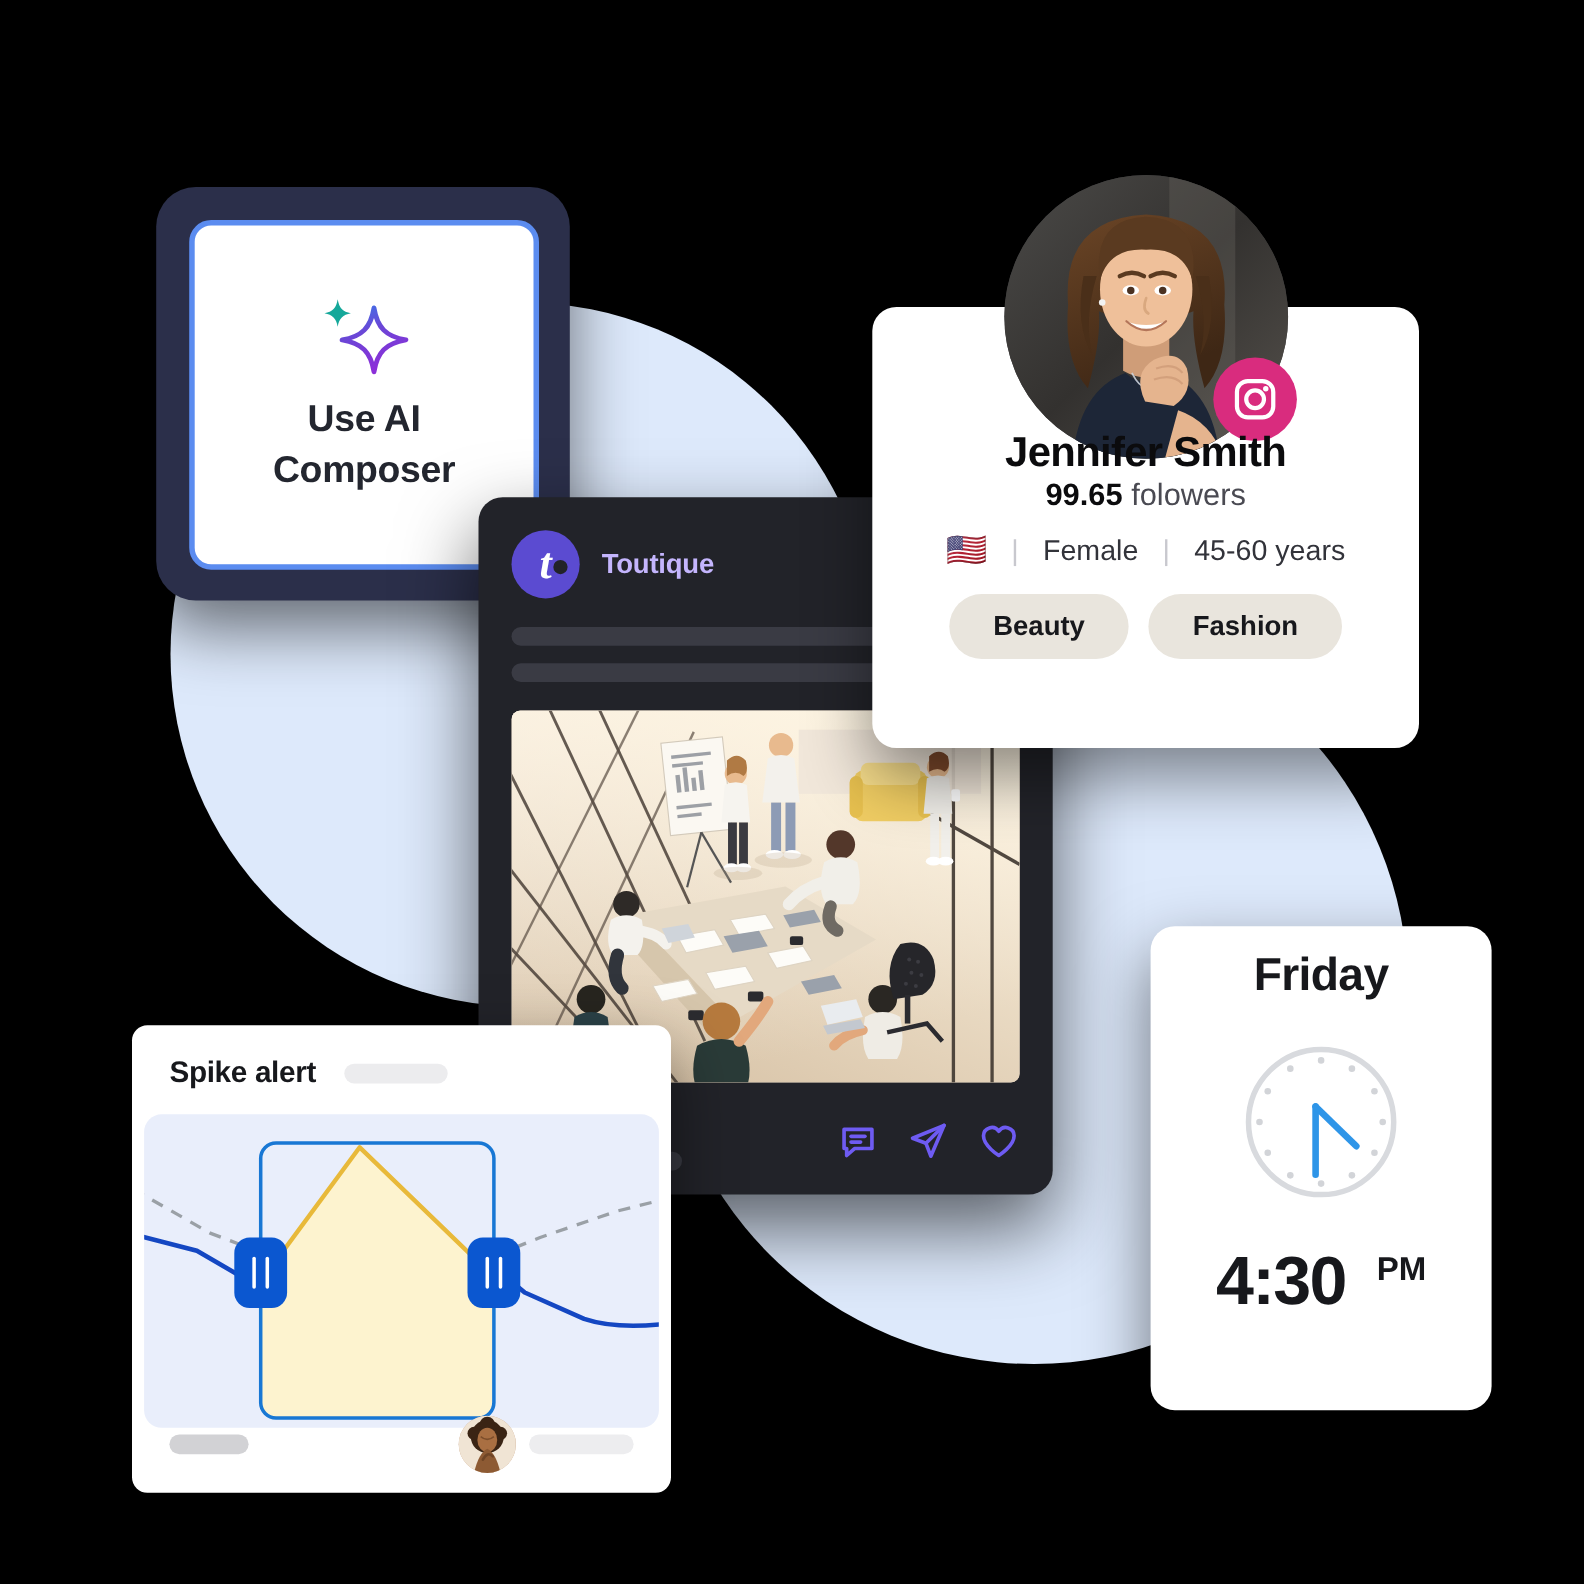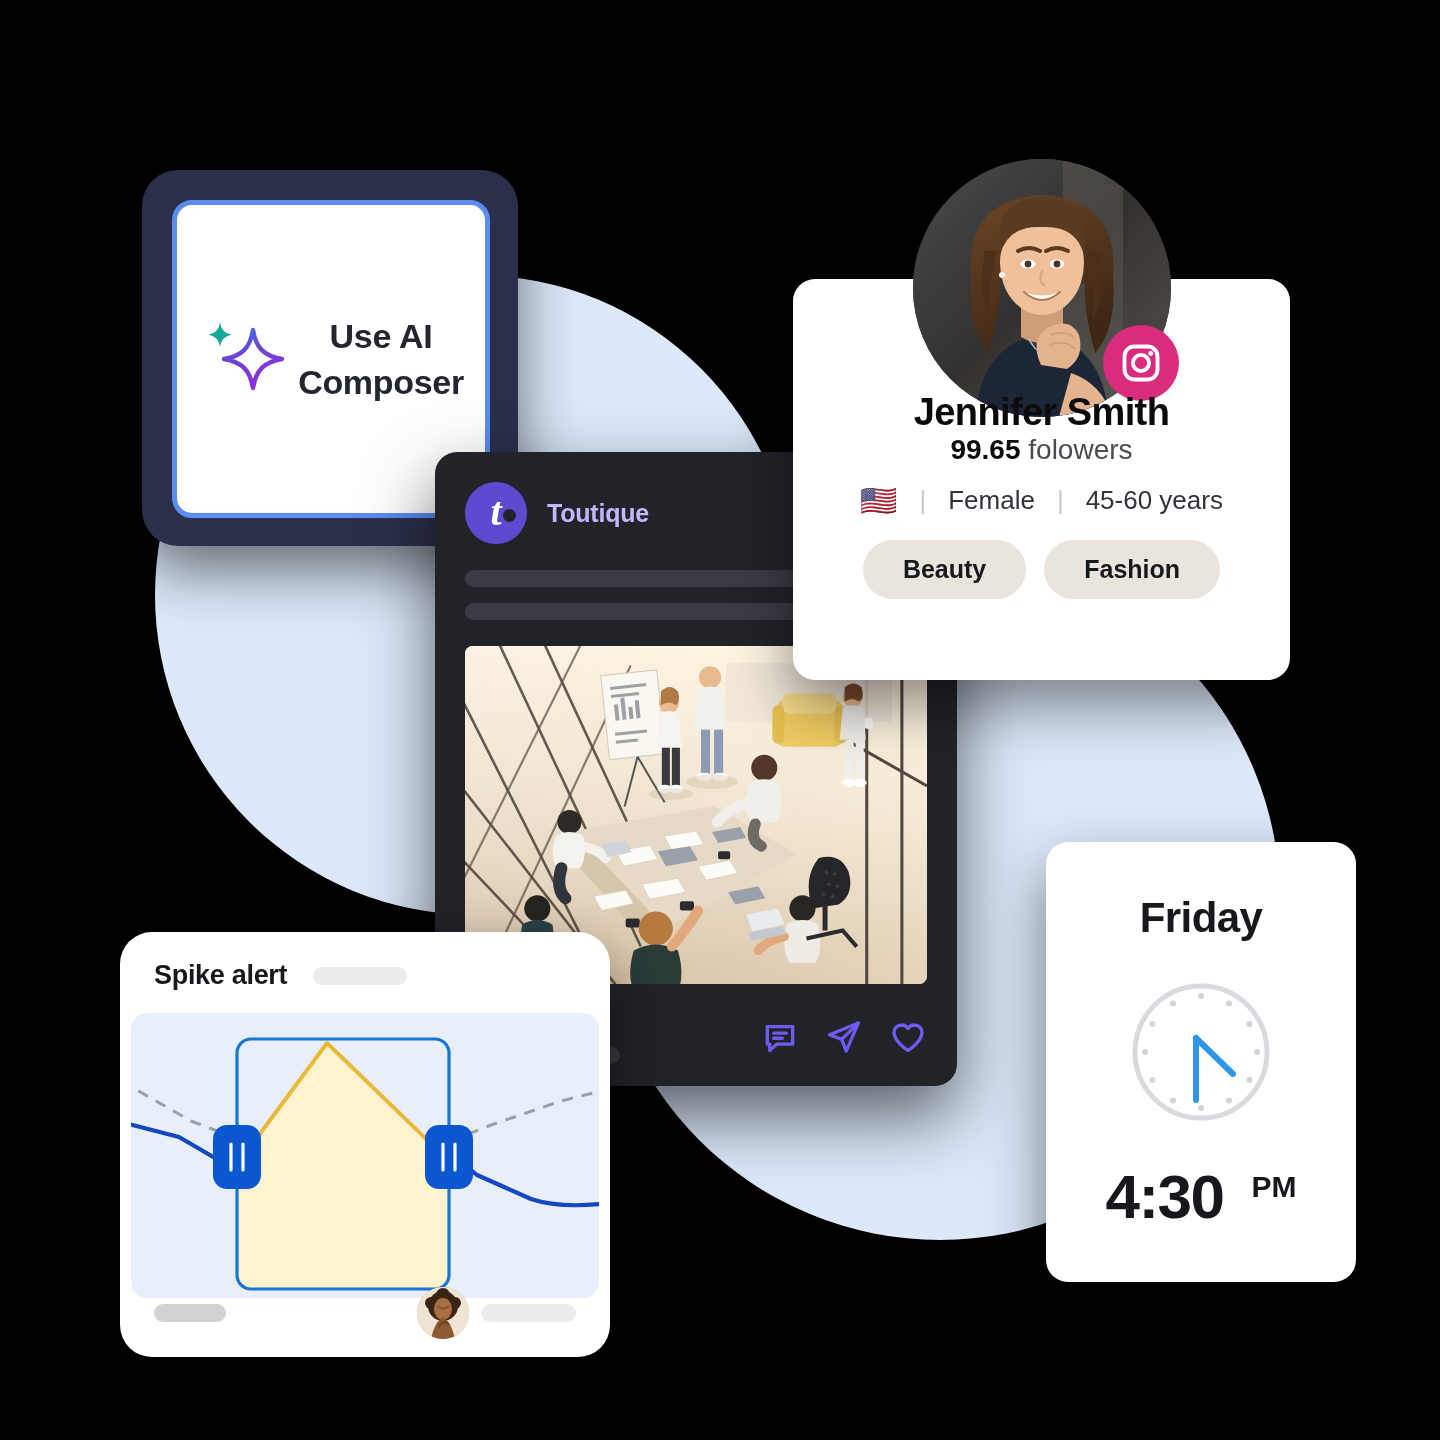--- a/index.html
+++ b/index.html
@@ -41,21 +41,21 @@
     background:linear-gradient(135deg, rgba(210,224,247,.0) 30%, rgba(202,217,245,.85) 100%);
     z-index:-1;
   }
   #ai-card {
     position: absolute;
     left: 172px; top: 200px;
     width: 318px; height: 318px;
     background: #FFFFFF;
     border: 5px solid #5B8CF0;
     border-radius: 20px;
-    display: flex; flex-direction: row;
+    display: flex; flex-direction: column;
     align-items: center; justify-content: center;
     gap: 8px;
   }
   #ai-card .sparkle { width: 92px; height: 82px; display:block; }
   #ai-card .ai-label {
     font-size: 34px; font-weight: 700; color: #23262F;
     text-align: center; line-height: 1.36; letter-spacing: -0.3px;
   }
 
   
@@ -150,21 +150,21 @@
     background: #E9E5DD; border-radius: 999px;
     padding: 15px 40px; font-size: 25px; font-weight: 700; color: #17181C;
   }
 
   
   #spike-card {
     position: absolute;
     left: 120px; top: 932px;
     width: 490px; height: 425px;
     background: #FFFFFF;
-    border-radius: 32px;
+    border-radius: 14px;
     box-shadow: 0 26px 60px rgba(0,0,0,.5);
     overflow: hidden;
   }
   #spike-head { display:flex; align-items:center; gap: 26px; padding: 28px 34px 0 34px; }
   #spike-title { font-size: 27px; font-weight: 700; color: #17181C; letter-spacing: -0.3px; }
   #spike-head .skel-light { background:#ECECEE; border-radius:999px; height: 18px; width: 94px; }
   #spike-chart {
     margin: 22px 11px 0 11px;
     height: 285px;
     background: #E9EEFB;
@@ -185,21 +185,21 @@
 
   
   #clock-card {
     position: absolute;
     left: 1046px; top: 842px;
     width: 310px; height: 440px;
     background: #FFFFFF;
     border-radius: 22px;
     box-shadow: 0 26px 60px rgba(0,0,0,.5);
     display:flex; flex-direction:column; align-items:center;
-    padding-top: 52px;
+    padding-top: 20px;
   }
   #clock-day { font-size: 42px; font-weight: 700; color: #17181C; letter-spacing: -0.6px; }
   #clock-face { margin-top: 34px; width: 152px; height: 152px; }
   #clock-face svg { display:block; width:100%; height:100%; }
   #clock-time { margin-top: 38px; display:flex; align-items:flex-start; gap: 28px; }
   #clock-hm { font-size: 62px; font-weight: 700; color: #17181C; letter-spacing: -1.5px; line-height: 1; }
   #clock-ampm { font-size: 30px; font-weight: 700; color: #17181C; margin-top: 4px; }
 </style>
 </head>
 <body>

